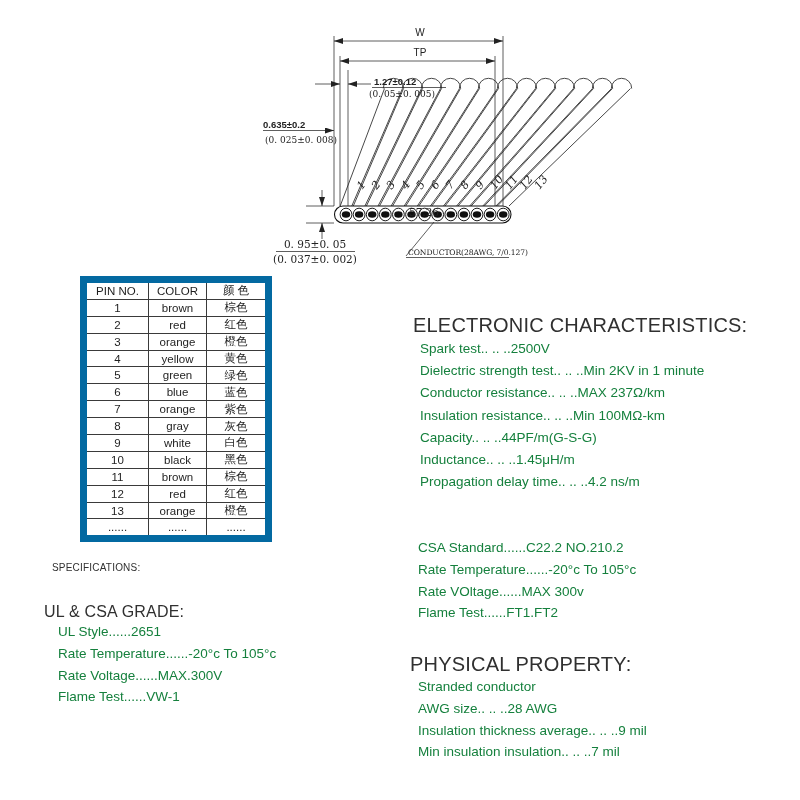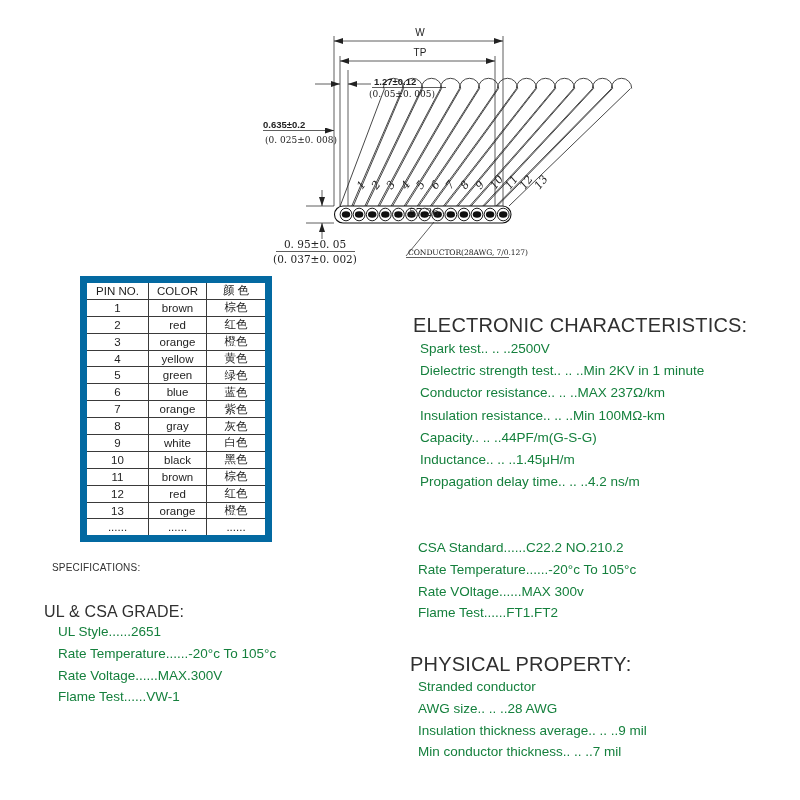--- a/index.html
+++ b/index.html
@@ -290,16 +290,16 @@
     <div class="item">Rate Temperature......-20°c To 105°c</div>
     <div class="item">Rate VOltage......MAX 300v</div>
     <div class="item">Flame Test......FT1.FT2</div>
   </div>
 
   <div class="blk" id="phys-block">
     <div class="h1">PHYSICAL PROPERTY:</div>
     <div class="item">Stranded conductor</div>
     <div class="item">AWG size.. .. ..28 AWG</div>
     <div class="item">Insulation thickness average.. .. ..9 mil</div>
-    <div class="item">Min conductor thickness.. .. ..7 mil</div>
+    <div class="item">Min insulation insulation.. .. ..7 mil</div>
   </div>
 
 </div>
 
 </body></html>

